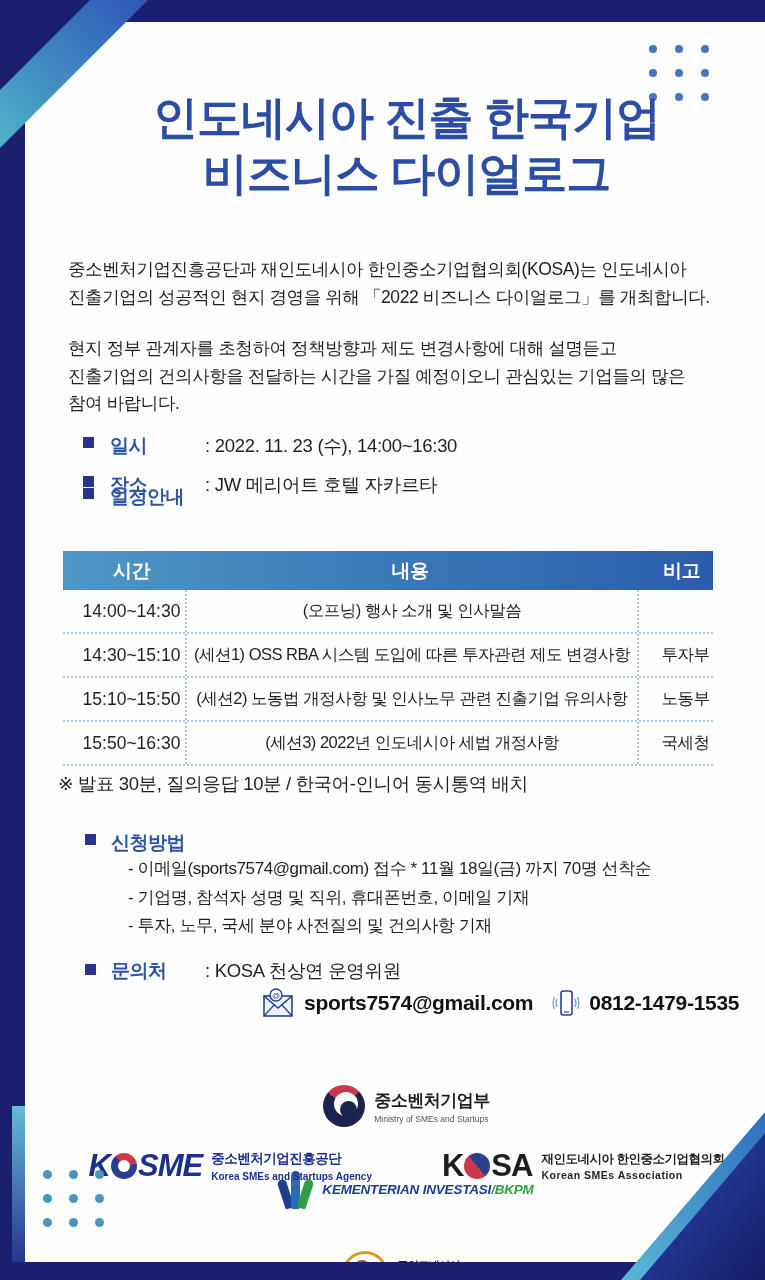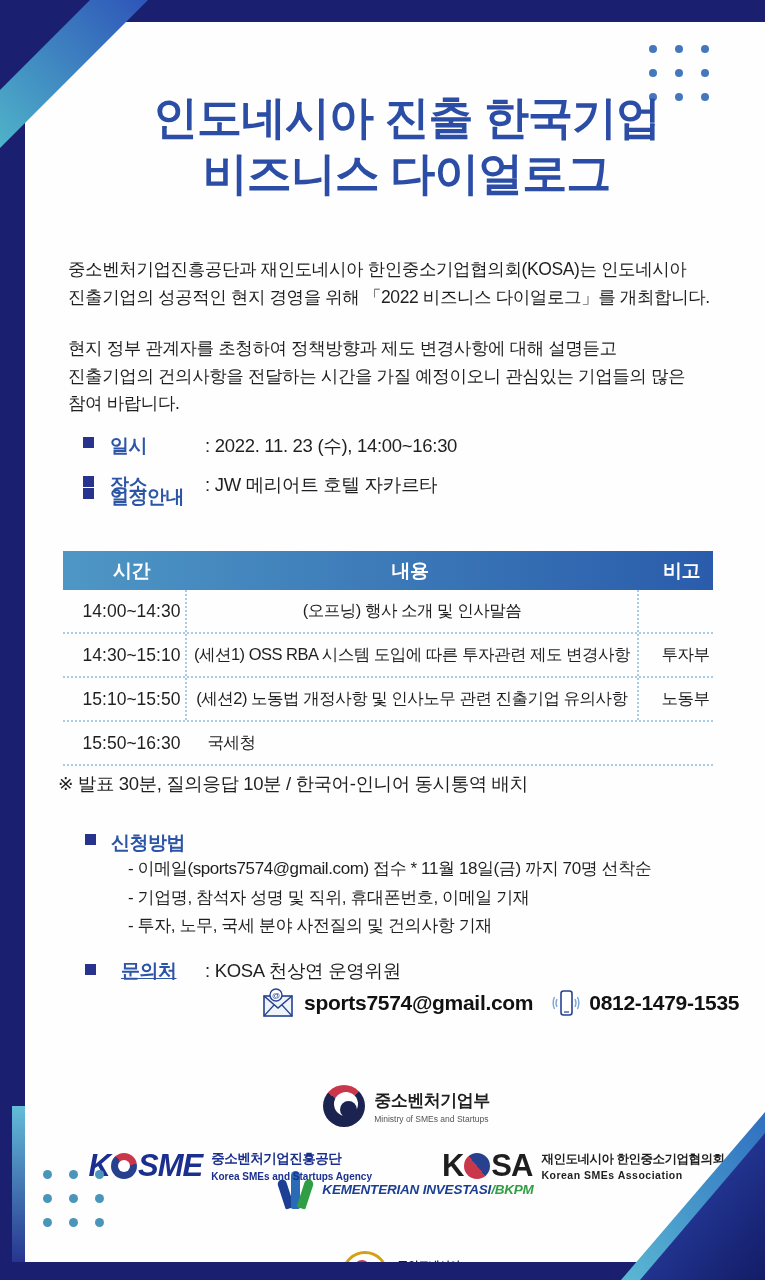--- a/index.html
+++ b/index.html
@@ -169,39 +169,40 @@
         <div class="c2">(세션1) OSS RBA 시스템 도입에 따른 투자관련 제도 변경사항</div>
         <div class="c3">투자부</div>
       </div>
       <div class="t-row">
         <div class="c1">15:10~15:50</div>
         <div class="c2">(세션2) 노동법 개정사항 및 인사노무 관련 진출기업 유의사항</div>
         <div class="c3">노동부</div>
       </div>
       <div class="t-row">
         <div class="c1">15:50~16:30</div>
+        <div class="c2">(세션3) 2022년 인도네시아 세법 개정사항</div>
         <div class="c3">국세청</div>
       </div>
     </div>
 
     <div class="footnote">※ 발표 30분, 질의응답 10분 / 한국어-인니어 동시통역 배치</div>
 
     <div class="info-row" style="top:808px;">
       <span class="sq" style="left:60px;"></span>
       <span class="blabel" style="left:86px;">신청방법</span>
     </div>
     <div class="apply-items">
       <div>- 이메일(sports7574@gmail.com) 접수 * 11월 18일(금) 까지 70명 선착순</div>
       <div>- 기업명, 참석자 성명 및 직위, 휴대폰번호, 이메일 기재</div>
       <div>- 투자, 노무, 국세 분야 사전질의 및 건의사항 기재</div>
     </div>
 
     <div class="info-row" style="top:936px;">
       <span class="sq" style="left:60px;top:6px;"></span>
-      <span class="blabel" style="left:96px;text-decoration:underline;">문의처</span>
+      <span class="blabel" style="left:86px;">문의처</span>
       <span class="bvalue">: KOSA 천상연 운영위원</span>
     </div>
 
     <div class="contact-line">
       <span class="cicon">
         <svg width="34" height="30" viewBox="0 0 34 30">
           <rect x="2" y="8" width="28" height="20" fill="#eef4fa" stroke="#27418f" stroke-width="1.6"></rect>
           <path d="M2 8 L16 20 L30 8" fill="none" stroke="#27418f" stroke-width="1.6"></path>
           <path d="M2 28 L12 17 M30 28 L20 17" fill="none" stroke="#27418f" stroke-width="1.2"></path>
           <circle cx="14" cy="7" r="6" fill="#fff" stroke="#27418f" stroke-width="1.4"></circle>

